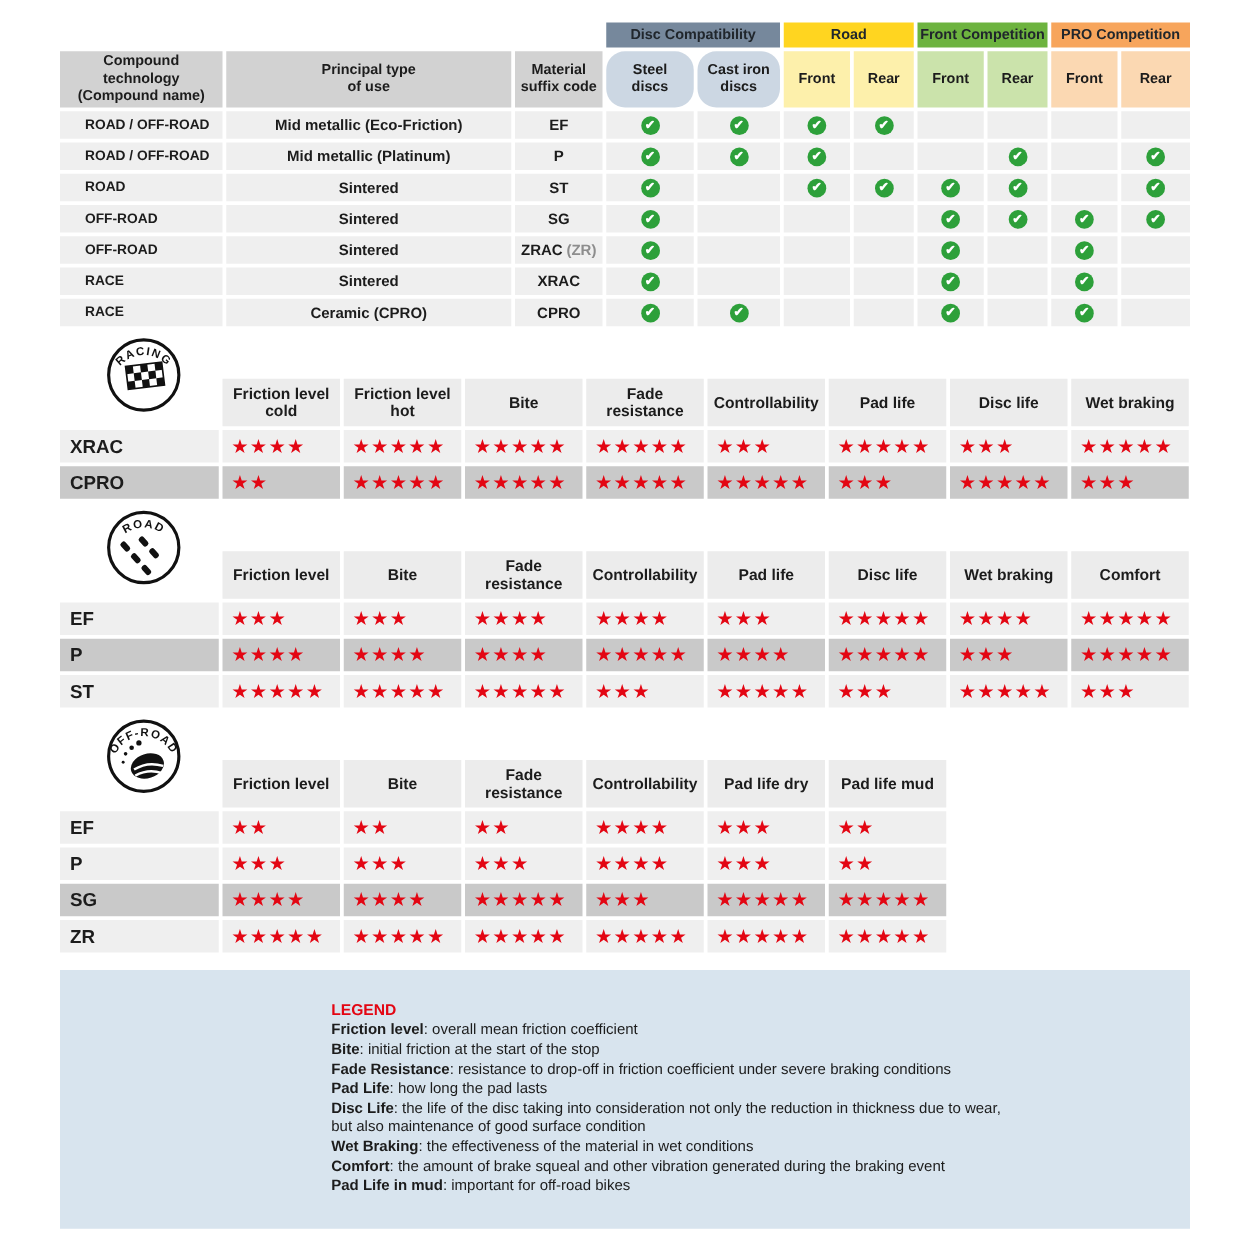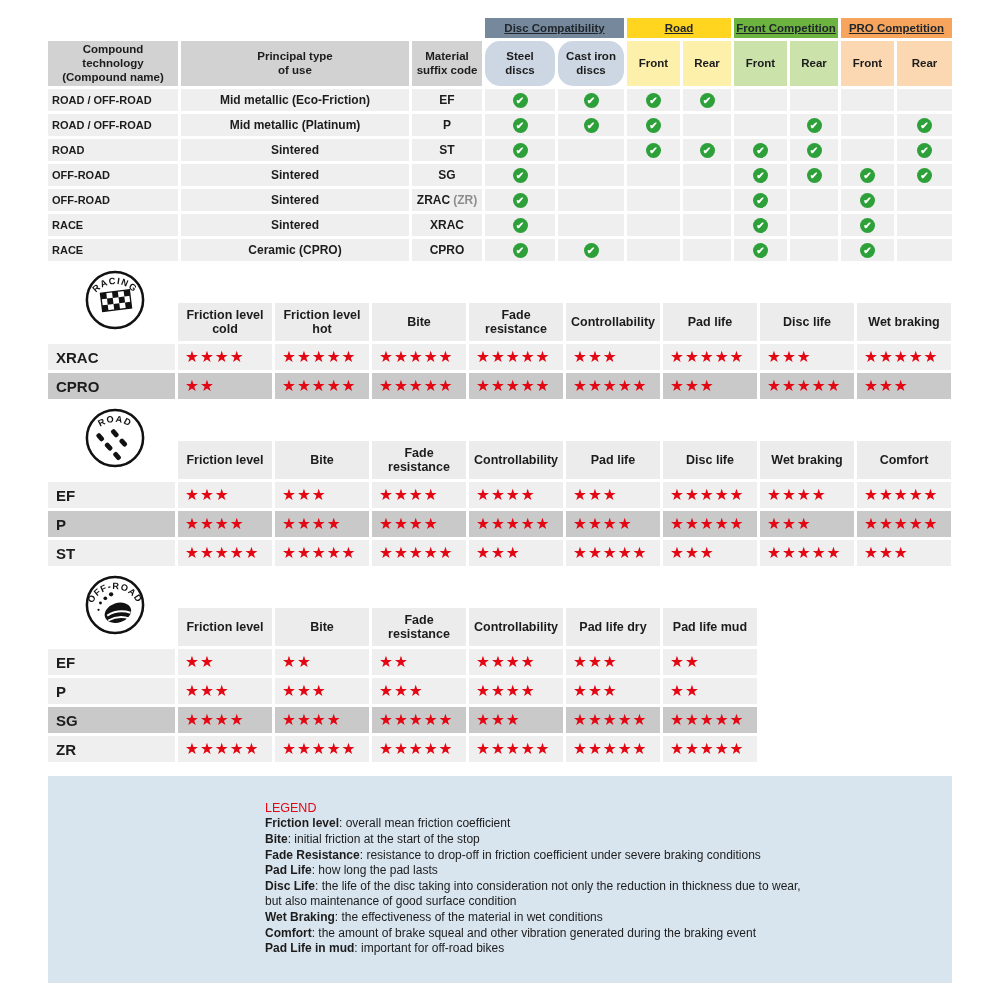--- a/index.html
+++ b/index.html
@@ -14,36 +14,36 @@
   .page { padding: 18px 48px 0 48px; }
 
   .cell { display: flex; align-items: center; justify-content: center; text-align: center; white-space: pre-line; }
 
   
   .compat-grid {
     display: grid;
     grid-template-columns: 130px 228px 70px 70px 66px 53px 48px 53px 48px 53px 55px;
     gap: 3px;
   }
-  .span2 { grid-column: span 2; text-decoration: underline; }
+  .span2 { grid-column: span 2; }
   .span3 { grid-column: span 3; }
   .blank { background: transparent; }
   .group { height: 20px; font-size: 11.5px; font-weight: 700; color: #20262c; }
   .g-disc  { background: var(--group-disc,  #76889c); }
   .g-road  { background: var(--group-road,  #ffd520); }
   .g-light { background: var(--group-light, #6db33f); }
   .g-pro   { background: var(--group-pro,   #f7a55c); }
   .colhead { min-height: 34px; font-size: 11.5px; font-weight: 700; line-height: 1.2; padding: 2px 3px; }
   .gray   { background: var(--header-gray, #d2d2d2); }
   .s-disc  { background: var(--sub-disc,  #ccd7e3); border-radius: 15px; }
   .s-road  { background: var(--sub-road,  #fdf0ab); }
   .s-light { background: var(--sub-light, #cbe3ab); }
   .s-pro   { background: var(--sub-pro,   #fbd8b2); }
   .data { height: 22px; background: var(--row-light, #efefef); font-size: 12px; }
-  .use { justify-content: flex-start; text-align: left; padding-left: 4px; font-weight: 700; font-size: 11px; }
+  .use { justify-content: flex-start; text-align: left; padding-left: 20px; font-weight: 700; font-size: 11px; }
   .compound { font-weight: 600; }
   .code { font-weight: 700; gap: 3px; }
   .suffix { color: #8d8d8d; font-weight: 700; }
   .check {
     width: 15px; height: 15px; border-radius: 50%;
     background: var(--check-green, #2da03a); color: #fff;
     font-size: 10px; display: flex; align-items: center; justify-content: center; font-weight: 700;
   }
 
   
@@ -56,21 +56,21 @@
     justify-content: flex-start; padding-left: 7px;
     color: var(--star-red, #e30613);
     font-size: 15.5px; letter-spacing: 1px; height: 26px; overflow: hidden;
     white-space: nowrap;
   }
   .light { background: var(--row-light, #efefef); }
   .dark  { background: var(--row-dark,  #c9c9c9); }
 
   
   .legend { margin-top: 14px; background: var(--legend-bg, #d8e4ee); padding: 24px 30px 26px 217px; }
-  .legend-title { color: var(--star-red, #e30613); font-weight: 400; font-size: 12.5px; line-height: 16px; }
+  .legend-title { color: var(--star-red, #e30613); font-weight: 700; font-size: 12.5px; line-height: 16px; }
   .legend-item { font-size: 12px; line-height: 15.6px; color: #1c1c1c; }
   .legend-item b { font-weight: 700; }
 </style>
 </head>
 <body style="--group-disc: #76889c; --group-road: #ffd520; --group-light: #6db33f; --group-pro: #f7a55c; --sub-disc: #ccd7e3; --sub-road: #fdf0ab; --sub-light: #cbe3ab; --sub-pro: #fbd8b2; --header-gray: #d2d2d2; --row-light: #efefef; --row-dark: #c9c9c9; --check-green: #2da03a; --star-red: #e30613; --legend-bg: #d8e4ee;">
 
 <div class="page">
 
   <div class="compat-grid">
       <div class="cell blank span3"></div>

